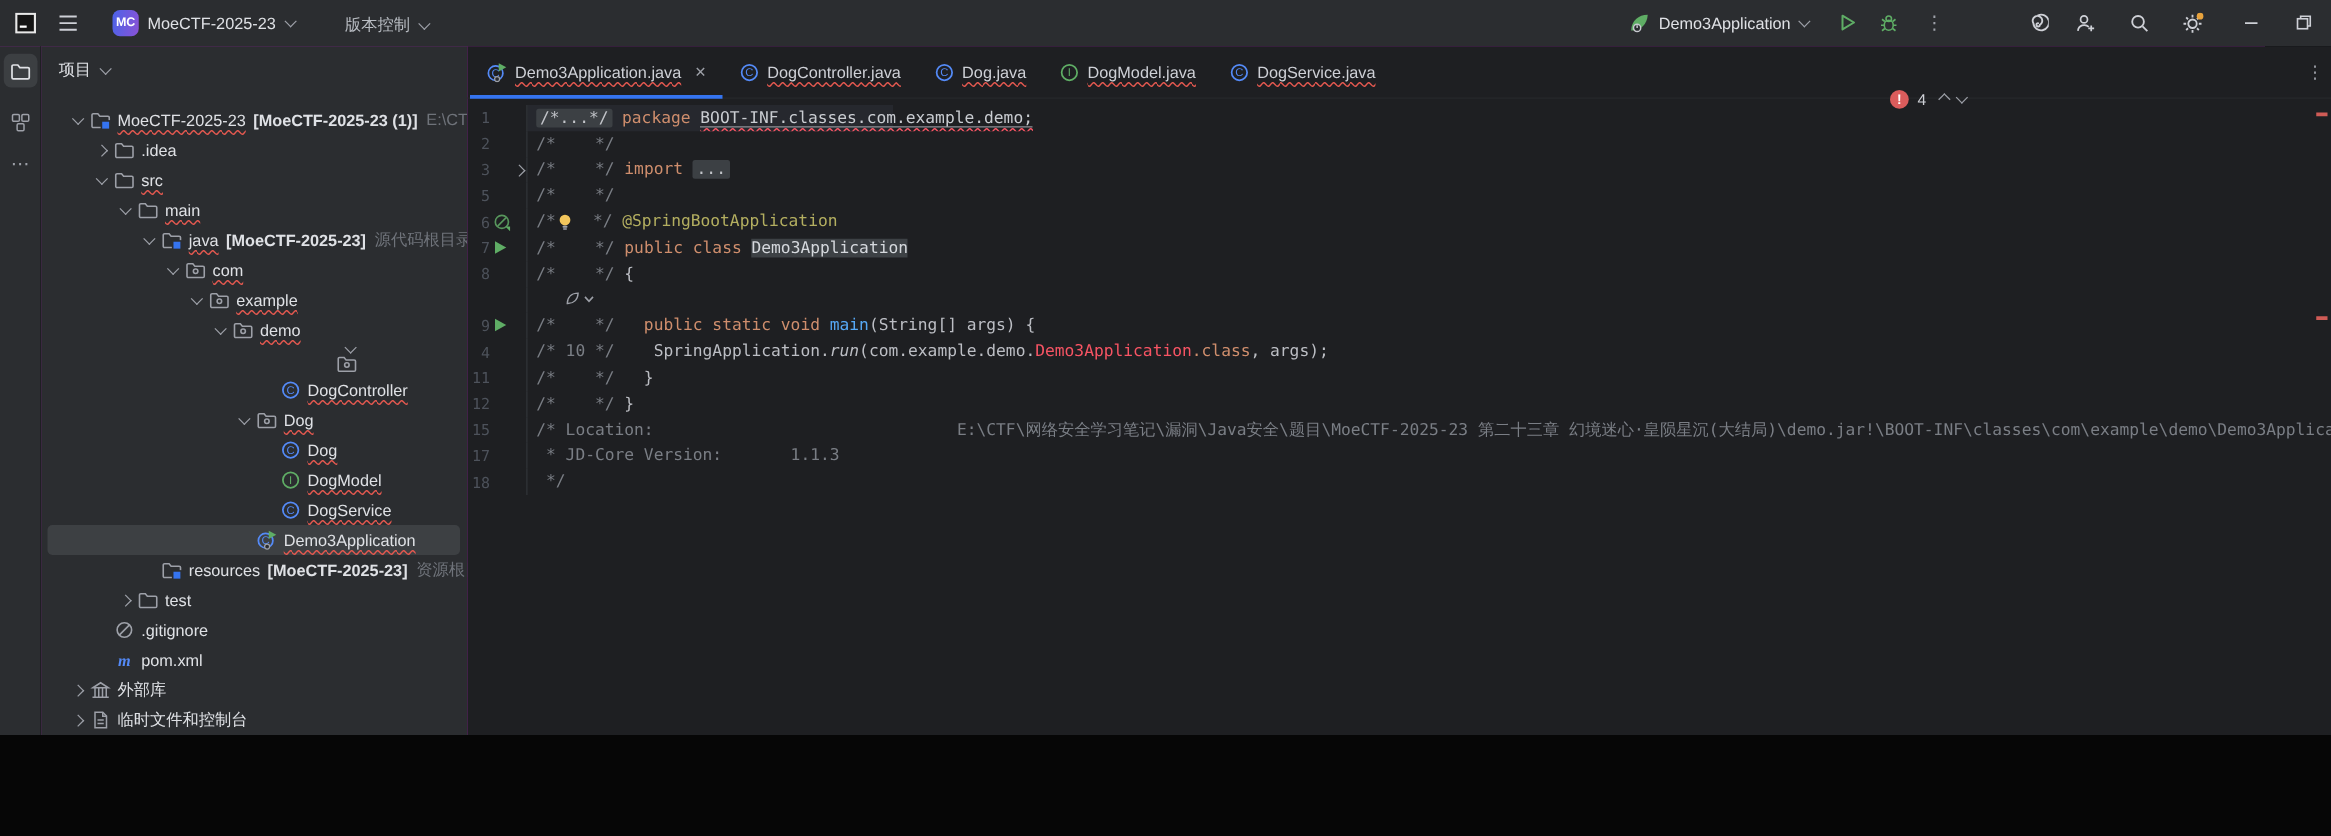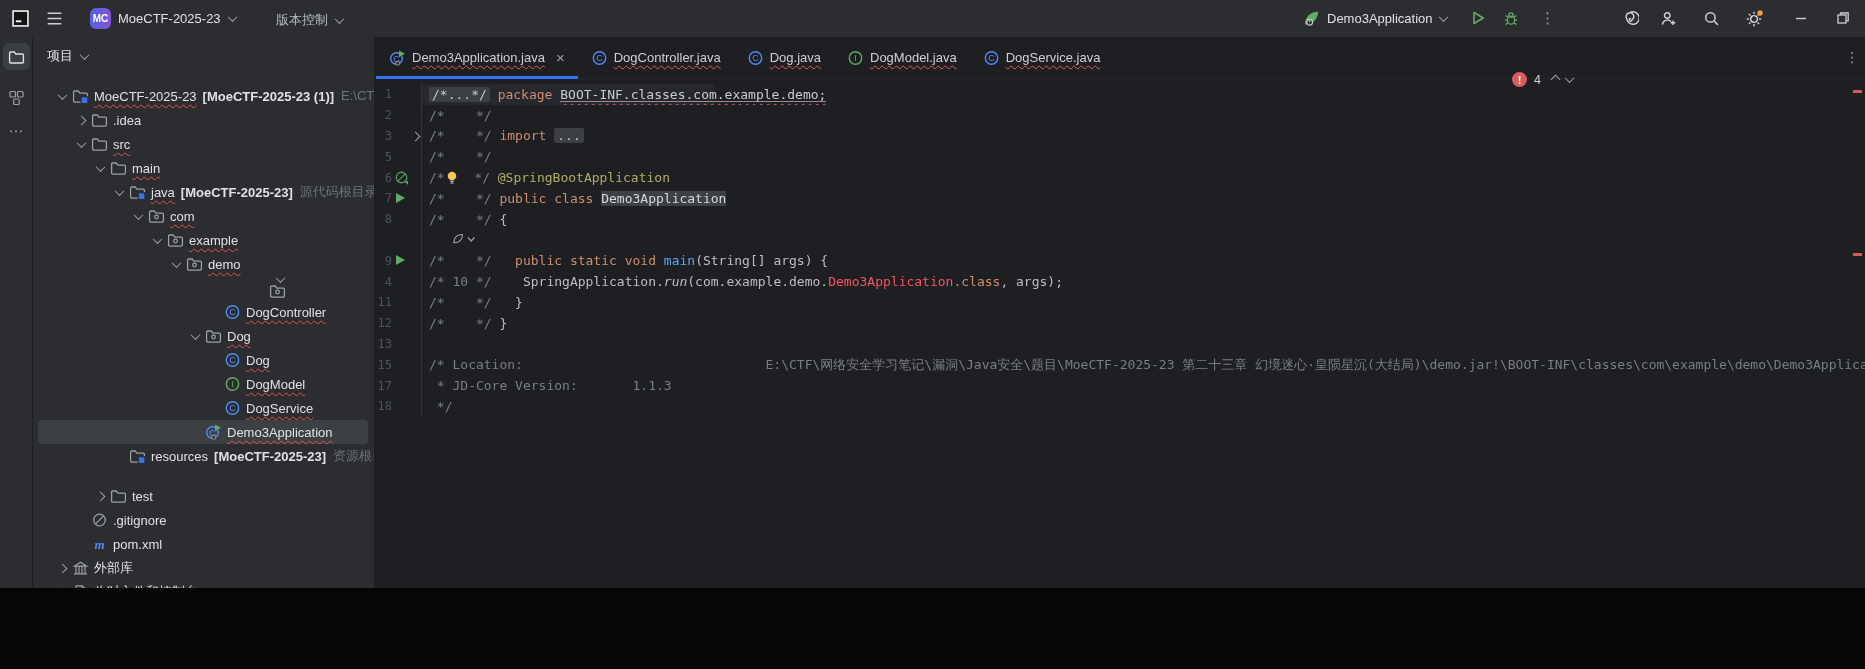--- a/index.html
+++ b/index.html
@@ -369,21 +369,21 @@
           <span class="ticon">
             <svg width="17" height="16" viewBox="0 0 16 15">
               <path d="M1.5 3.8 a1 1 0 0 1 1-1 h3.4 l1.5 1.9 h6.1 a1 1 0 0 1 1 1 v6.5 a1 1 0 0 1 -1 1 h-11 a1 1 0 0 1 -1-1z" fill="none" stroke="#9da0a8" stroke-width="1.2"></path>
               <rect x="8.6" y="8.2" width="6.4" height="6.4" fill="#3574f0" stroke="#2b2d30" stroke-width="1.2"></rect>
             </svg>
           </span>
           <span class="tlabel">resources</span>
           <span class="tbold">[MoeCTF-2025-23]</span>
           <span class="tgray">资源根目录</span>
         </div>
-        <div class="trow" style="padding-left: 58px; margin-top: 16px;">
+        <div class="trow" style="padding-left: 58px;">
           <span class="slot">
             <span class="chv right"></span>
           </span>
           <span class="ticon">
             <svg width="17" height="16" viewBox="0 0 16 15">
               <path d="M1.5 3.8 a1 1 0 0 1 1-1 h3.4 l1.5 1.9 h6.1 a1 1 0 0 1 1 1 v6.5 a1 1 0 0 1 -1 1 h-11 a1 1 0 0 1 -1-1z" fill="none" stroke="#9da0a8" stroke-width="1.2"></path>
             </svg>
           </span>
           <span class="tlabel">test</span>
         </div>
@@ -561,25 +561,20 @@
           <span class="ln">11</span>
           <span class="gut"></span>
           <span class="codeline"><span class="cm">/*    */   </span><span class="pl">}</span></span>
         </div>
         <div class="crow">
           <span class="ln">12</span>
           <span class="gut"></span>
           <span class="codeline"><span class="cm">/*    */ </span><span class="pl">}</span></span>
         </div>
         <div class="crow">
-          <span class="ln">13</span>
-          <span class="gut"></span>
-          <span class="codeline"></span>
-        </div>
-        <div class="crow">
           <span class="ln">15</span>
           <span class="gut"></span>
           <span class="codeline"><span class="cm">/* Location:                               E:\CTF\网络安全学习笔记\漏洞\Java安全\题目\MoeCTF-2025-23 第二十三章 幻境迷心·皇陨星沉(大结局)\demo.jar!\BOOT-INF\classes\com\example\demo\Demo3Application.class</span></span>
         </div>
         <div class="crow">
           <span class="ln">17</span>
           <span class="gut"></span>
           <span class="codeline"><span class="cm"> * JD-Core Version:       1.1.3</span></span>
         </div>
         <div class="crow">

